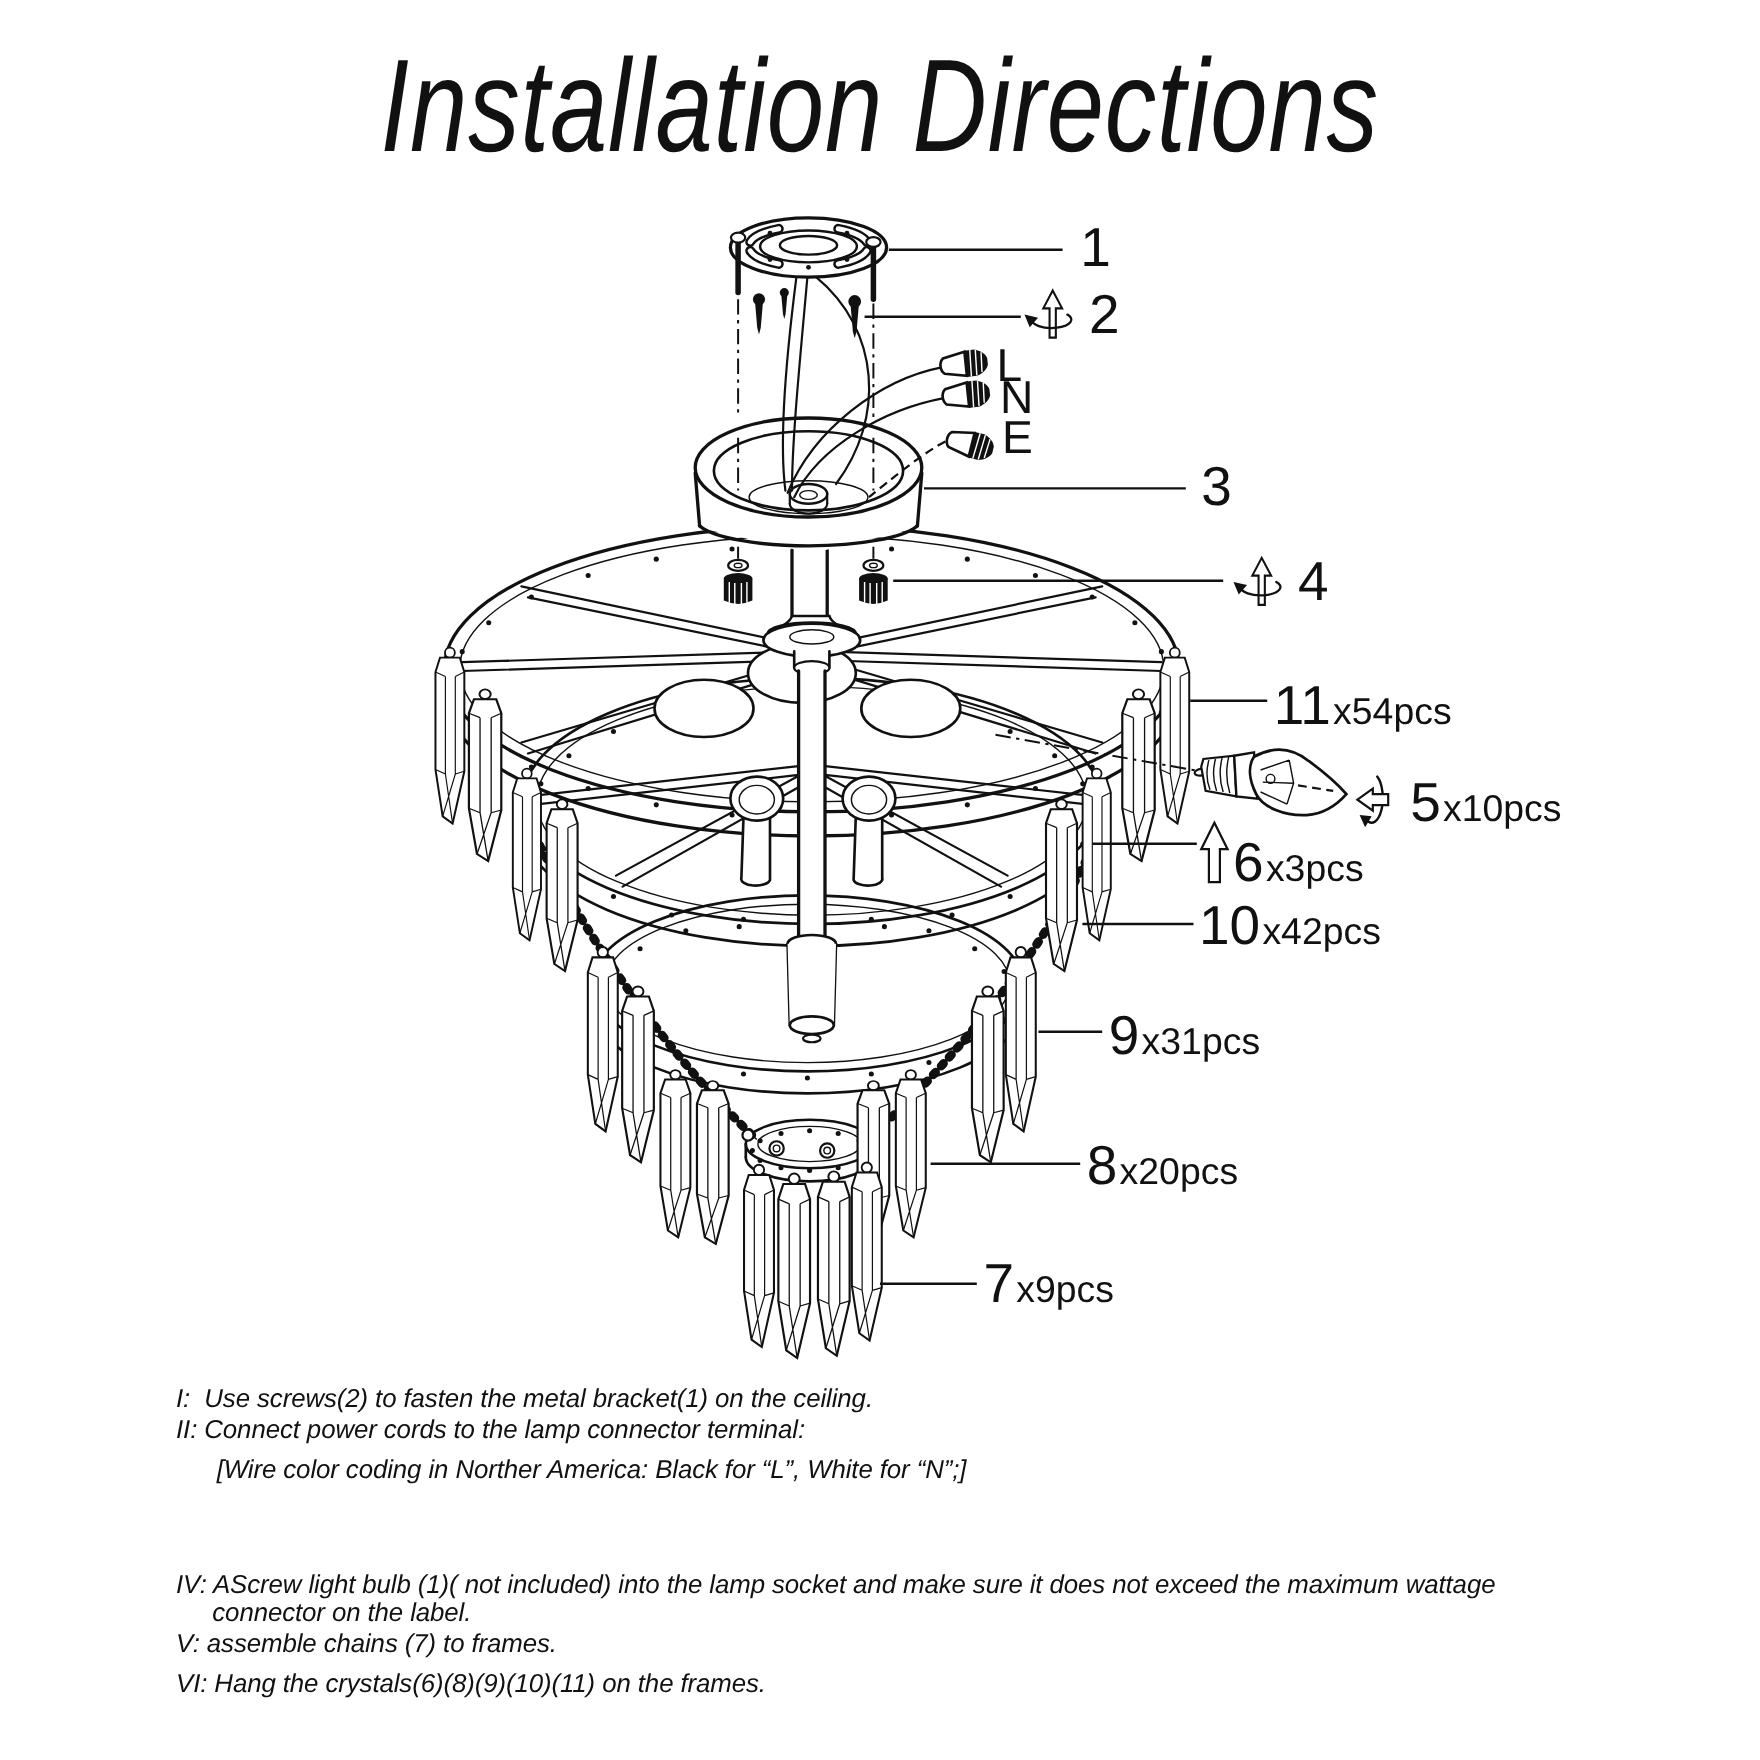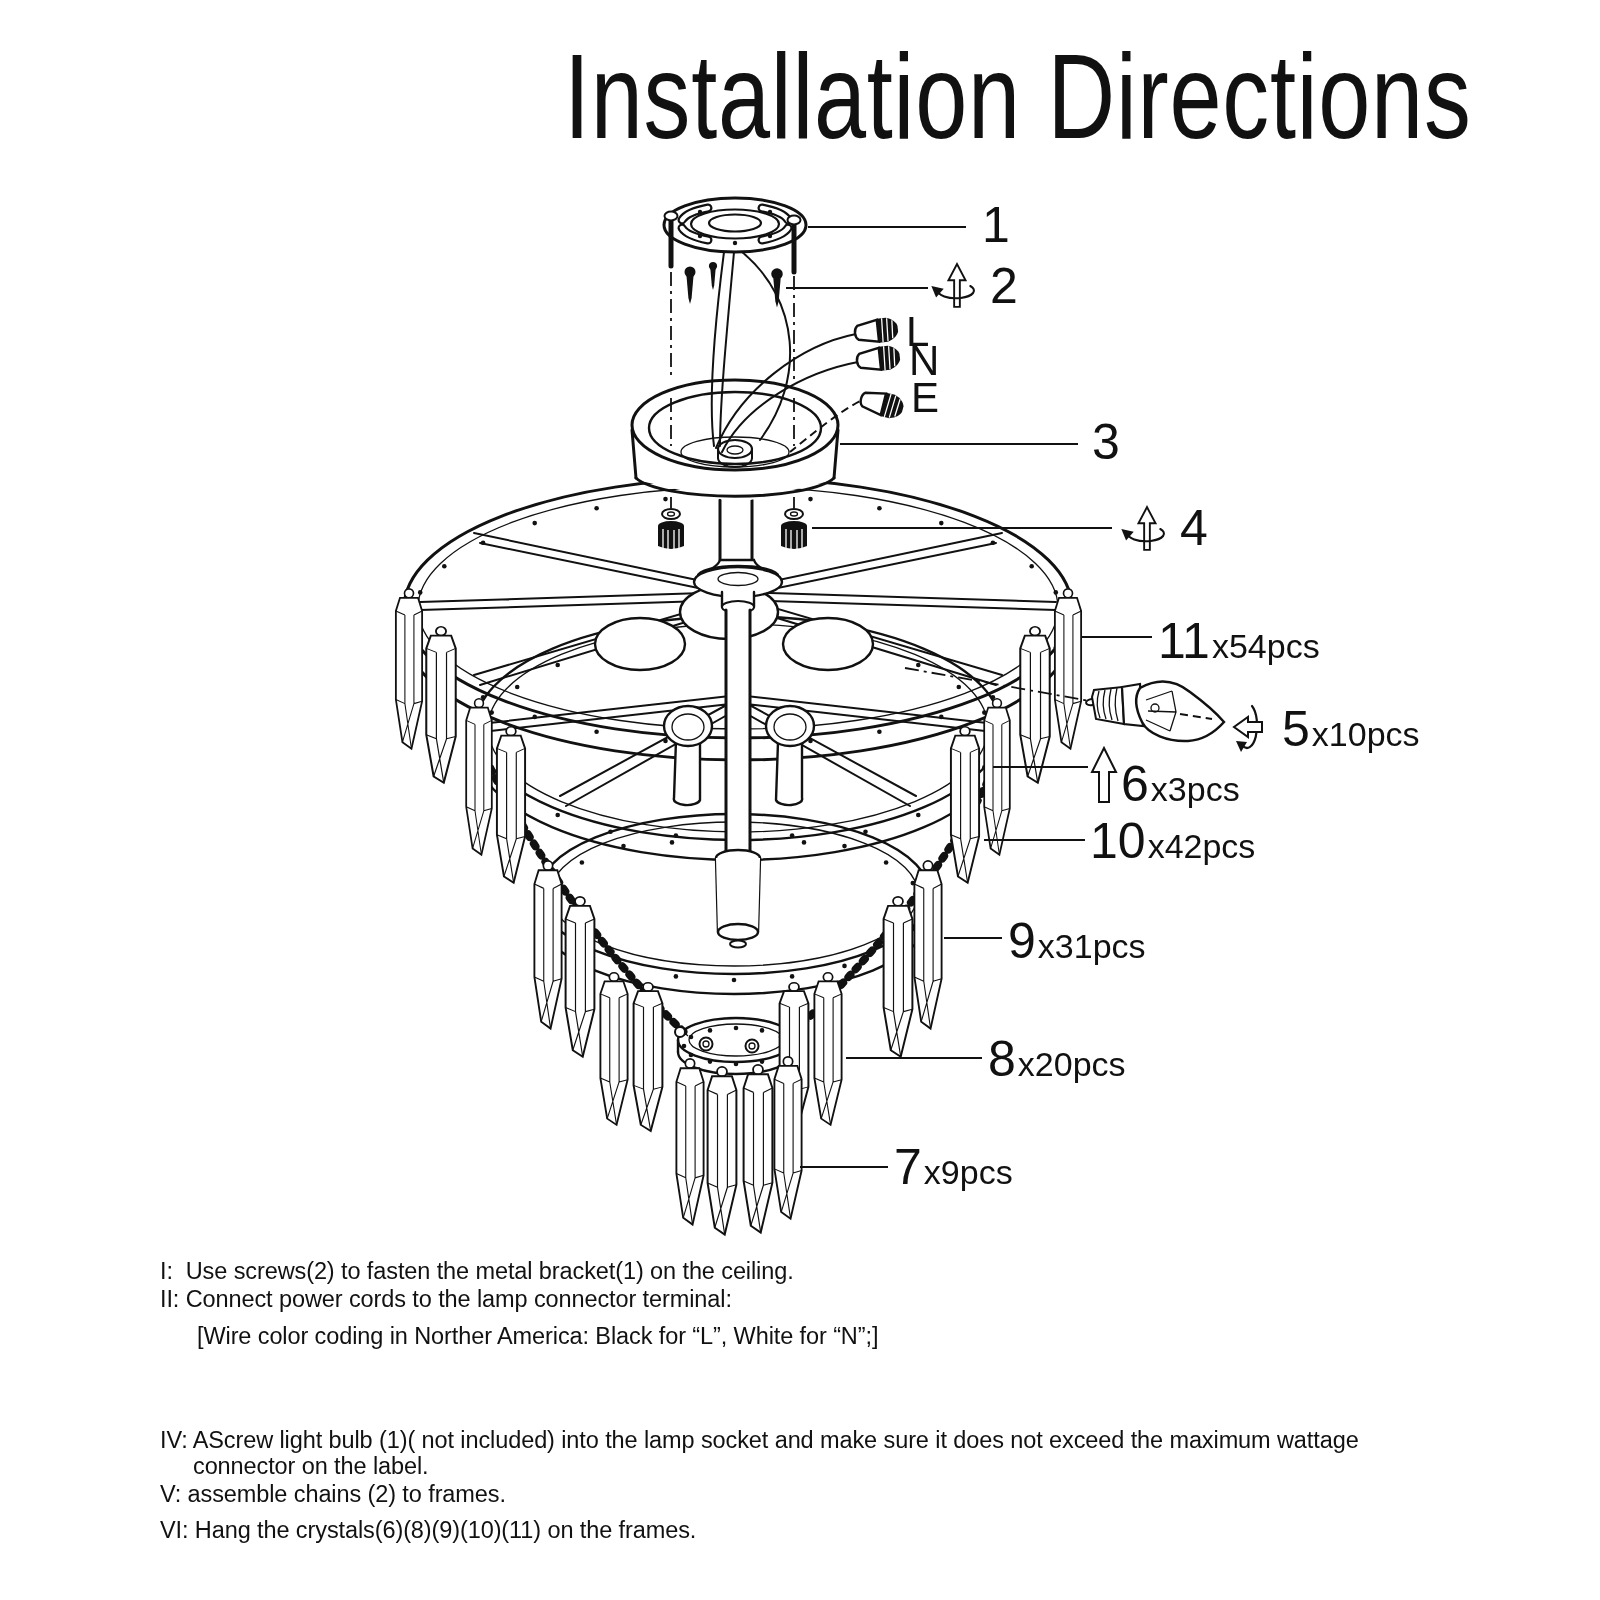--- a/index.html
+++ b/index.html
@@ -1,38 +1,38 @@
 <!DOCTYPE html>
 <html><head>
 <meta charset="utf-8">
 <style>
   html,body{margin:0;padding:0;background:#fff;}
   .stage{position:relative;width:1600px;height:1600px;background:#fff;overflow:hidden;
          font-family:"Liberation Sans",sans-serif;color:#111;}
-  .ttl{position:absolute;top:30px;left:0;width:1600px;text-align:right;
-       font-size:120px;line-height:1.1;white-space:nowrap;}
+  .ttl{position:absolute;top:30px;left:0;width:1600px;text-align:center;
+       font-size:120px;line-height:1.1;white-space:nowrap;font-style:italic;}
   .ttl span{display:inline-block;transform:scaleX(0.78);letter-spacing:1px;}
   svg.diagram{position:absolute;left:0;top:0;}
   svg .s{stroke:#111;stroke-width:2.4;fill:none;stroke-linecap:round;}
   svg .s2{stroke:#111;stroke-width:3;fill:none;stroke-linecap:round;}
   svg .sw{stroke:#111;stroke-width:2.4;fill:#fff;}
   svg .f{fill:#fff;stroke:none;}
   svg .blk{fill:#111;stroke:none;}
   svg .thin{stroke:#111;stroke-width:1.3;fill:none;}
   svg .dash{stroke:#111;stroke-width:1.8;fill:none;stroke-dasharray:14 5 3 5;}
   svg .dsh2{stroke:#111;stroke-width:2;fill:none;stroke-dasharray:8 5;}
   svg .chain{stroke:#111;stroke-width:8;fill:none;stroke-dasharray:3.2 7.6;stroke-linecap:round;}
   svg .lead{stroke:#111;stroke-width:2.2;fill:none;}
   svg .ribs{stroke:#fff;stroke-width:1.3;fill:none;}
   svg .rivets circle{fill:#111;stroke:none;}
   svg text{fill:#111;font-family:"Liberation Sans",sans-serif;}
   svg .num{font-size:50px;}
   svg .suf{font-size:34px;}
   svg .lne{font-size:42px;}
-  .instr{position:absolute;left:0;top:0;width:1408px;height:1600px;pointer-events:none;}
+  .instr{position:absolute;left:0;top:0;width:1408px;height:1600px;pointer-events:none;font-style:italic;}
   .instr div{position:absolute;font-size:23.5px;letter-spacing:-0.1px;white-space:pre;}
   .earth{width:30px;height:30px;vertical-align:-9px;margin:0 3px;}
   .earth circle,.earth path{fill:none;stroke:#111;stroke-width:2;}
 </style>
 </head>
 <body>
 
 <div class="stage">
 
   <div class="ttl"><span>Installation Directions</span></div>
@@ -393,17 +393,17 @@
       <text x="894" y="1184"><tspan class="num">7</tspan><tspan class="suf" dx="2">x9pcs</tspan></text>
     </g>
   </svg>
 
   <div class="instr">
     <div style="left:160px;top:1258px">I:  Use screws(2) to fasten the metal bracket(1) on the ceiling.</div>
     <div style="left:197px;top:1323px">[Wire color coding in Norther America: Black for “L”, White for “N”;]</div>
     <div style="left:160px;top:1286px">II: Connect power cords to the lamp connector terminal:</div>
     <div style="left:160px;top:1427px">IV: AScrew light bulb (1)( not included) into the lamp socket and make sure it does not exceed the maximum wattage</div>
     <div style="left:193px;top:1453px">connector on the label.</div>
-    <div style="left:160px;top:1481px">V: assemble chains (2) to frames.</div>
+    <div style="left:160px;top:1481px">V: assemble chains (7) to frames.</div>
     <div style="left:160px;top:1517px">VI: Hang the crystals(6)(8)(9)(10)(11) on the frames.</div>
   </div>
 
 </div>
 
 </body></html>

